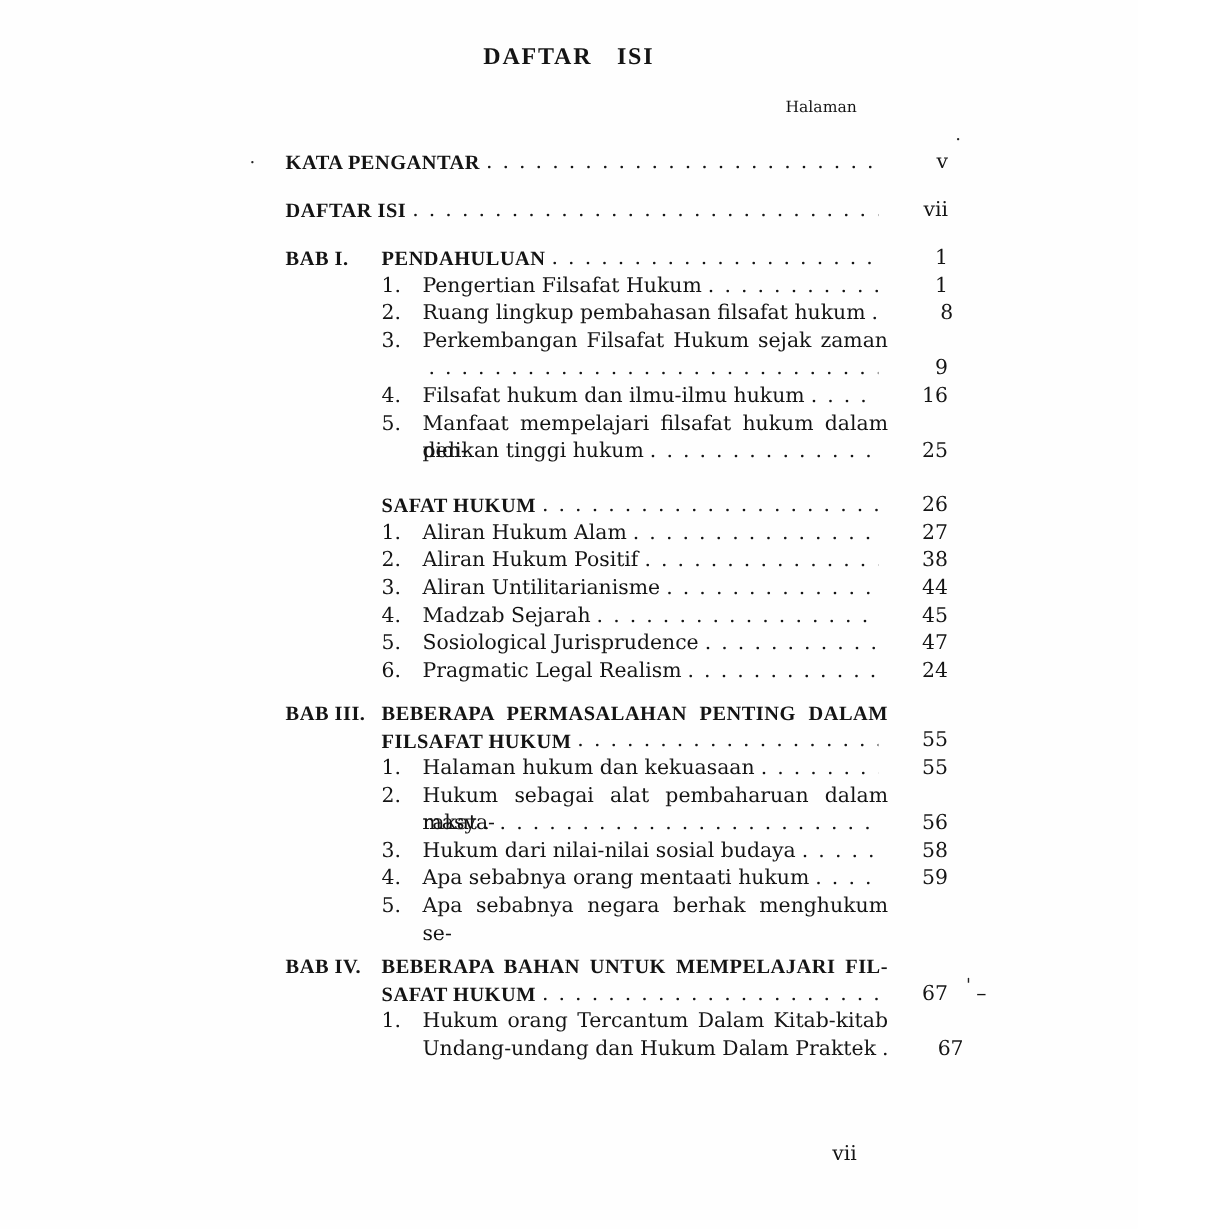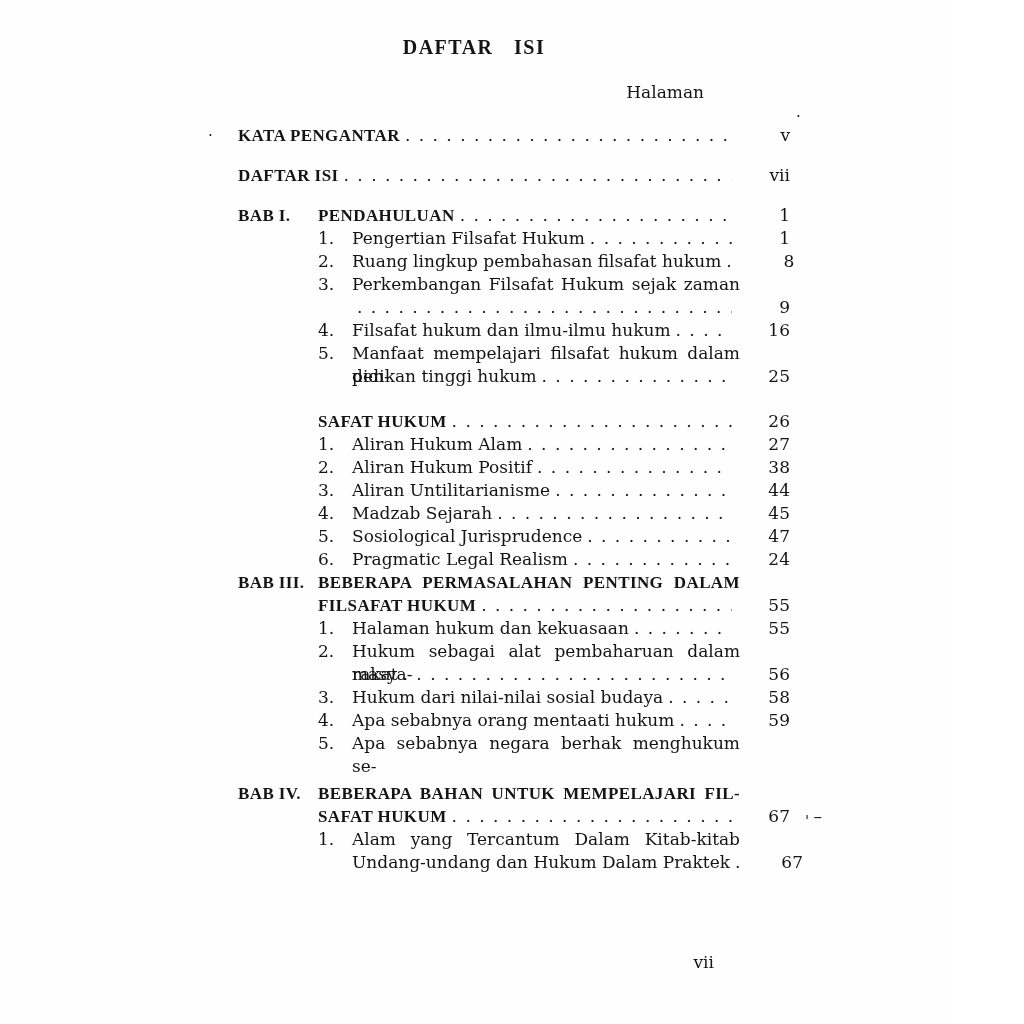--- a/index.html
+++ b/index.html
@@ -16,22 +16,22 @@
   .page-title {
     position:absolute; top:36px; left:0; right:0;
     text-align:center;
     font-family:"Liberation Serif", serif;
     font-weight:bold;
     font-size:20px;
     letter-spacing:1.5px;
     word-spacing:14px;
   }
   .halaman {
-    position:absolute; top:82px; right:244px;
-    font-size:17px;
+    position:absolute; top:82px; right:234px;
+    font-size:13px;
   }
   .content {
     position:absolute; left:238px; top:124px; width:552px;
   }
   .row {
     display:flex; align-items:flex-start;
     line-height:23px; height:23px;
     position:relative;
   }
   .fm-row { margin-bottom:17px; }
@@ -56,21 +56,21 @@
     margin:0 8px 0 5px;
     min-width:10px;
   }
   .dots::after {
     content:". . . . . . . . . . . . . . . . . . . . . . . . . . . . . . . . . . . . . . . . . . . . . . . . . . . . . . . . . . . . . . . . . . . .";
     word-spacing:3px;
   }
   .page-num { flex:0 0 50px; text-align:right; }
   .page-spacer { flex:0 0 50px; }
   .chapter-2 { margin-top:22px; }
-  .chapter-3 { }
+  .chapter-3 { margin-top:12px; }
   .chapter-4 { margin-top:27px; }
   .after-mark { position:absolute; right:-32px; top:0; line-height:23px; }
   .footer-page {
     position:absolute; top:952px; right:234px;
     font-size:17px;
   }
   .artifact { position:absolute; font-size:15px; color:#222; }
   .a-lead { left:208px; top:122px; }
   .a-vii  { left:796px; top:103px; }
   .a-tick { left:805px; top:812px; }
@@ -269,21 +269,21 @@
           <div class="row">
             <span class="bab-label caps"></span>
             <span class="text caps">SAFAT HUKUM</span>
             <span class="dots"></span>
             <span class="page-num">67</span>
             <span class="after-mark">–</span>
           </div>
           <div class="row">
             <span class="bab-label"></span>
             <span class="num">1.</span>
-            <span class="text fill">Alam yang Tercantum Dalam Kitab-kitab</span>
+            <span class="text fill">Hukum orang Tercantum Dalam Kitab-kitab</span>
             <span class="page-spacer"></span>
           </div>
           <div class="row">
             <span class="bab-label"></span>
             <span class="num"></span>
             <span class="text">Undang-undang dan Hukum Dalam Praktek</span>
             <span class="dots"></span>
             <span class="page-num">67</span>
           </div>
         </div>

